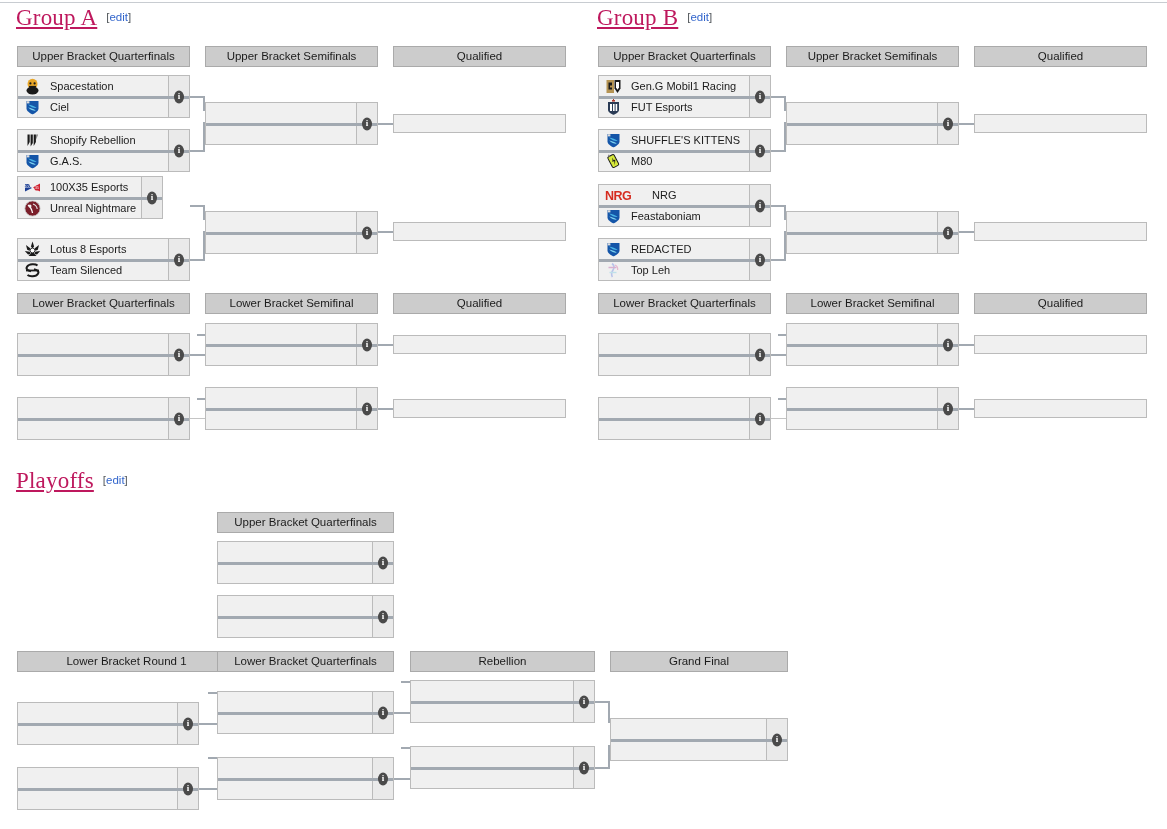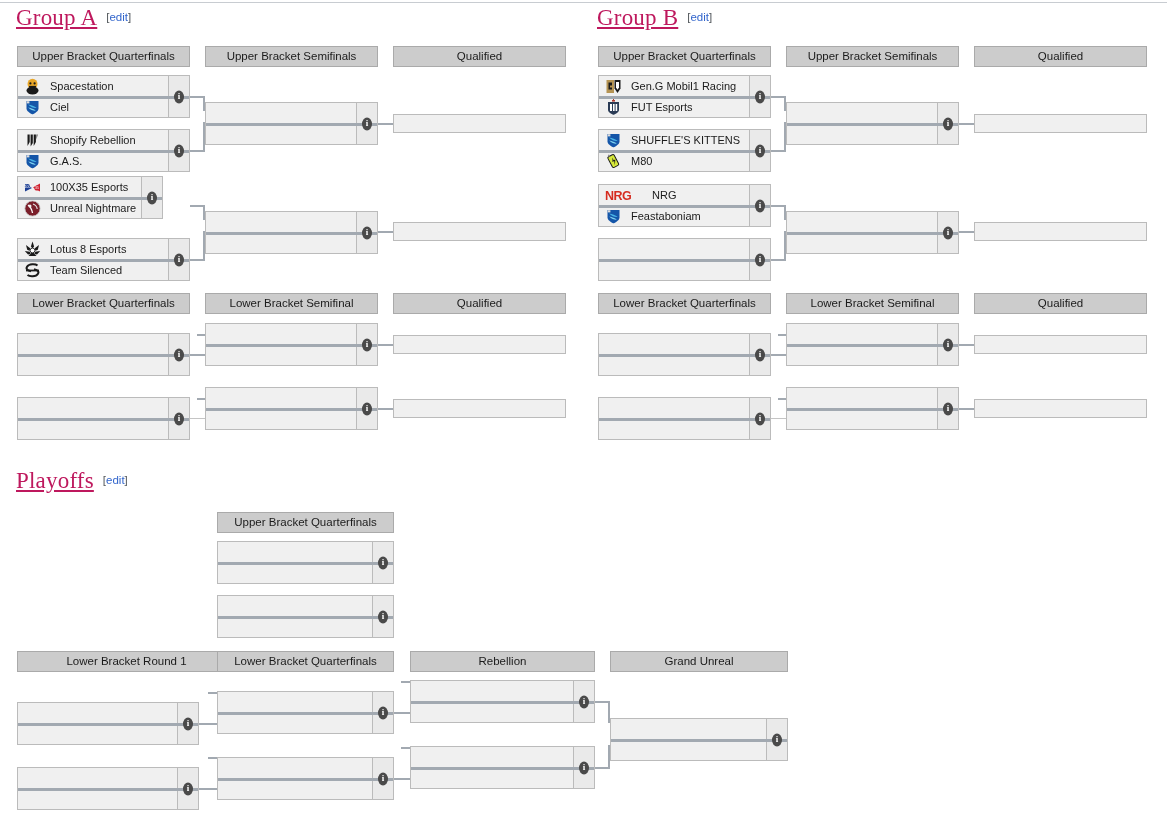--- a/index.html
+++ b/index.html
@@ -475,20 +475,44 @@
           </span>
         <span class="tname">Feastaboniam</span>
       </div>
     </div>
     <div class="score-col"></div>
     <div class="mid-rule"></div>
     <div class="infoicon"></div>
   </div>
 
   <div class="match" style="left:598px; top:238px; width:173px; height:43px;">
+    <div class="rows">
+      <div class="opp">
+        <span class="logo">
+            <svg class="lg" viewBox="0 0 19 19">
+              <path d="M3.5 3h12v7.5c0 3.5-6 5.8-6 5.8S3.5 14 3.5 10.5z" fill="#1455a8"></path>
+              <path d="M5 6.5c3 .4 6.5 1.8 8.7 3.4-2.2.4-5.8-.6-8.7-3.4z" fill="#49b7e8"></path>
+              <path d="M5.2 9.6c2.8.4 5.8 1.7 7.6 3.1-2 .3-5.1-.6-7.6-3.1z" fill="#7fd4f0"></path>
+              <rect x="3.8" y="3.2" width="2.6" height="2.2" fill="#dddddd"></rect>
+            </svg>
+          </span>
+        <span class="tname">REDACTED</span>
+      </div>
+      <div class="opp bottom">
+        <span class="logo">
+            <svg class="lg" viewBox="0 0 19 19">
+              <path d="M8 2.5c2 1.5 2.6 4 1 6.5-1.6 2.5-2 4.5-.6 7" stroke="#b9c4ea" stroke-width="1.6" fill="none"></path>
+              <path d="M4.5 6.5h8" stroke="#d8b0d0" stroke-width="1.5"></path>
+              <path d="M5.5 11.5h7" stroke="#bfe0ea" stroke-width="1.4"></path>
+              <path d="M11 4c2 1 3 3 2.6 5" stroke="#e6b8cf" stroke-width="1.2" fill="none"></path>
+            </svg>
+          </span>
+        <span class="tname">Top Leh</span>
+      </div>
+    </div>
     <div class="score-col"></div>
     <div class="mid-rule"></div>
     <div class="infoicon"></div>
   </div>
 
   <div class="ln h" style="left:771px; top:96px; width:15px;"></div>
   <div class="ln v" style="left:784px; top:96px; height:15px;"></div>
   <div class="ln h" style="left:771px; top:150px; width:15px;"></div>
   <div class="ln v" style="left:784px; top:122px; height:30px;"></div>
   <div class="ln h" style="left:771px; top:205px; width:15px;"></div>
@@ -591,21 +615,21 @@
         <div class="opp bottom"></div>
       </div>
     <div class="score-col"></div>
     <div class="mid-rule"></div>
     <div class="infoicon"></div>
   </div>
 
   <div class="round-head" style="left:17px; top:651px; width:219px;">Lower Bracket Round 1</div>
   <div class="round-head" style="left:217px; top:651px; width:177px;">Lower Bracket Quarterfinals</div>
   <div class="round-head" style="left:410px; top:651px; width:185px;">Rebellion</div>
-  <div class="round-head" style="left:610px; top:651px; width:178px;">Grand Unreal</div>
+  <div class="round-head" style="left:610px; top:651px; width:178px;">Grand Final</div>
 
   <div class="match empty" style="left:17px; top:702px; width:182px; height:43px;">
     <div class="rows">
         <div class="opp"></div>
         <div class="opp bottom"></div>
       </div>
     <div class="score-col"></div>
     <div class="mid-rule"></div>
     <div class="infoicon"></div>
   </div>

